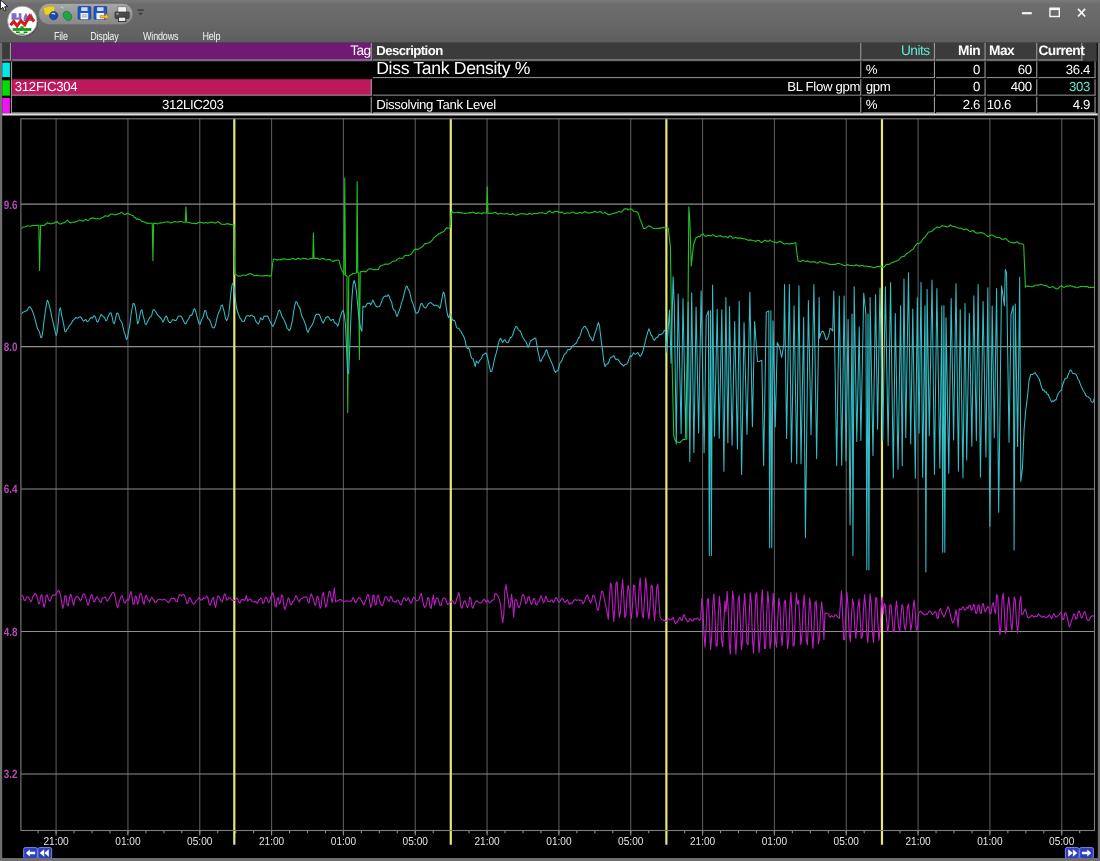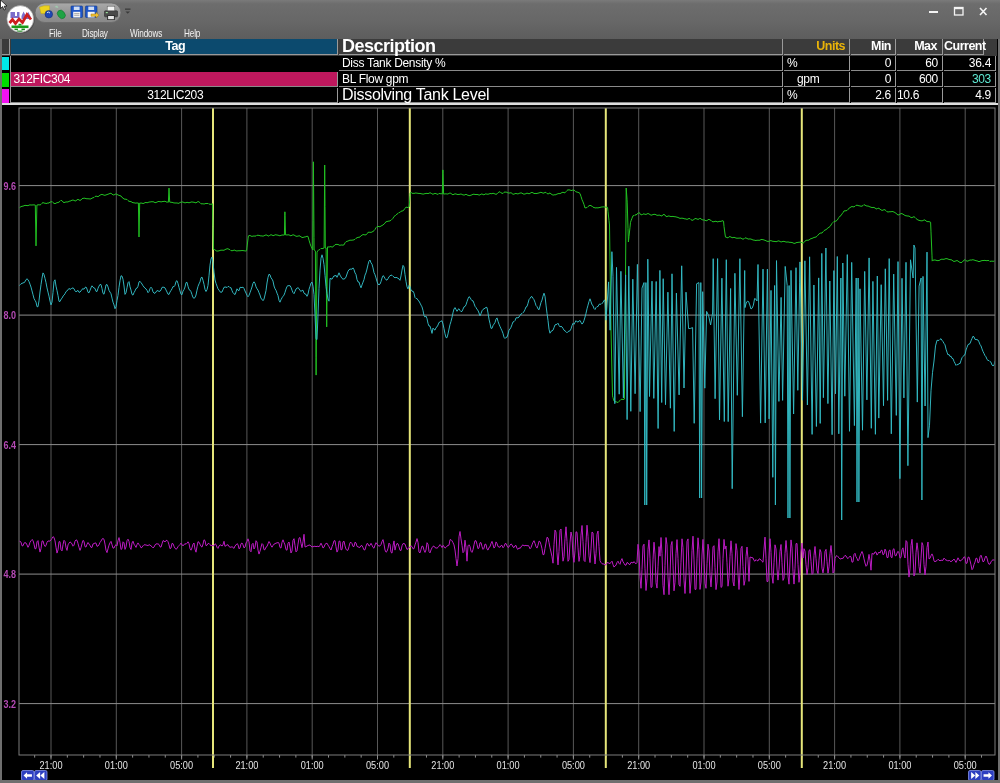--- a/index.html
+++ b/index.html
@@ -69,45 +69,45 @@
 <rect x="29.5" y="3.2" width="8.5" height="2" fill="#f4f4f4"></rect>
 <path d="M55 4 L61.5 11 M61.5 4 L55 11" stroke="#f4f4f4" stroke-width="1.6"></path>
 </svg>
       <svg style="position:absolute;left:0;top:0" width="12" height="14" viewBox="0 0 12 14">
 <path d="M0.5 0 L0.5 8.5 L2.6 6.6 L4.0 10.0 L5.5 9.4 L4.2 6.2 L7 6.0 Z" fill="#fff" stroke="#000" stroke-width="0.7"></path>
 </svg>
     </div>
 <div style="position:absolute;left:0;top:39px;width:1000px;height:66px;background:#000">
       <div style="position:absolute;left:2px;top:0;width:995px;height:16.5px;background:#3b3b3b"></div>
       <div style="position:absolute;left:2px;top:0px;width:7.5px;height:15.5px;background:#3b3b3b;border-right:1px solid #9a9a9a;border-bottom:1px solid #9a9a9a;color:#fff;font-weight:bold;font-size:12.5px;letter-spacing:-0.5px;line-height:14px;text-align:left;padding-left:3px;padding:0;box-sizing:border-box"></div>
-      <div style="position:absolute;left:10.5px;top:0px;width:327.5px;height:15.5px;background:#0c4a6e;border-right:1px solid #9a9a9a;border-bottom:1px solid #9a9a9a;color:#fff;font-weight:bold;font-size:12.5px;letter-spacing:-0.5px;line-height:14px;text-align:center;padding-left:3px;box-sizing:border-box">Tag</div>
-      <div style="position:absolute;left:339px;top:0px;width:444.0px;height:15.5px;background:#3b3b3b;border-right:1px solid #9a9a9a;border-bottom:1px solid #9a9a9a;color:#fff;font-weight:bold;font-size:18px;letter-spacing:-0.5px;line-height:14px;text-align:left;padding-left:3px;box-sizing:border-box">Description</div>
-      <div style="position:absolute;left:784px;top:0px;width:66.0px;height:15.5px;background:#3b3b3b;border-right:1px solid #9a9a9a;border-bottom:1px solid #9a9a9a;color:#eab308;font-weight:bold;font-size:12.5px;letter-spacing:-0.5px;line-height:14px;text-align:right;padding-right:4px;box-sizing:border-box">Units</div>
+      <div style="position:absolute;left:10.5px;top:0px;width:327.5px;height:15.5px;background:#701a75;border-right:1px solid #9a9a9a;border-bottom:1px solid #9a9a9a;color:#fff;font-weight:normal;font-size:12.5px;letter-spacing:-0.5px;line-height:14px;text-align:right;padding-left:3px;box-sizing:border-box">Tag</div>
+      <div style="position:absolute;left:339px;top:0px;width:444.0px;height:15.5px;background:#3b3b3b;border-right:1px solid #9a9a9a;border-bottom:1px solid #9a9a9a;color:#fff;font-weight:bold;font-size:12px;letter-spacing:-0.5px;line-height:14px;text-align:left;padding-left:3px;box-sizing:border-box">Description</div>
+      <div style="position:absolute;left:784px;top:0px;width:66.0px;height:15.5px;background:#3b3b3b;border-right:1px solid #9a9a9a;border-bottom:1px solid #9a9a9a;color:#5eead4;font-weight:normal;font-size:12.5px;letter-spacing:-0.5px;line-height:14px;text-align:right;padding-right:4px;box-sizing:border-box">Units</div>
       <div style="position:absolute;left:851px;top:0px;width:45.0px;height:15.5px;background:#3b3b3b;border-right:1px solid #9a9a9a;border-bottom:1px solid #9a9a9a;color:#fff;font-weight:bold;font-size:12.5px;letter-spacing:-0.5px;line-height:14px;text-align:right;padding-right:4px;box-sizing:border-box">Min</div>
-      <div style="position:absolute;left:897px;top:0px;width:46.0px;height:15.5px;background:#3b3b3b;border-right:1px solid #9a9a9a;border-bottom:1px solid #9a9a9a;color:#fff;font-weight:bold;font-size:12.5px;letter-spacing:-0.5px;line-height:14px;text-align:right;padding-right:5px;box-sizing:border-box">Max</div>
+      <div style="position:absolute;left:897px;top:0px;width:46.0px;height:15.5px;background:#3b3b3b;border-right:1px solid #9a9a9a;border-bottom:1px solid #9a9a9a;color:#fff;font-weight:bold;font-size:12.5px;letter-spacing:-0.5px;line-height:14px;text-align:right;padding-right:20px;box-sizing:border-box">Max</div>
       <div style="position:absolute;left:944px;top:0px;width:40px;height:15.5px;background:#3b3b3b;border-right:1px solid #9a9a9a;border-bottom:1px solid #9a9a9a;color:#fff;font-weight:bold;font-size:12.5px;letter-spacing:-0.5px;line-height:14px;text-align:right;padding-right:4px;box-sizing:border-box">Current</div>
       <div style="position:absolute;left:2px;top:17.5px;width:7.0px;height:13.5px;background:#00e8e8"></div>
       <div style="position:absolute;left:9.5px;top:16.5px;width:1px;height:16.0px;background:#9a9a9a"></div>
-      <div style="position:absolute;left:339px;top:16.5px;width:444.0px;height:15.0px;background:#000;border-right:1px solid #9a9a9a;border-bottom:1px solid #8a8a8a;color:#fff;font-size:12px;letter-spacing:-0.3px;line-height:14px;text-align:left;padding-left:3px;box-sizing:border-box">Diss Tank Density %</div>
+      <div style="position:absolute;left:339px;top:16.5px;width:444.0px;height:15.0px;background:#000;border-right:1px solid #9a9a9a;border-bottom:1px solid #8a8a8a;color:#fff;font-size:16px;letter-spacing:-0.3px;line-height:14px;text-align:left;padding-left:3px;box-sizing:border-box">Diss Tank Density %</div>
       <div style="position:absolute;left:784px;top:16.5px;width:66.0px;height:15.0px;background:#000;border-right:1px solid #9a9a9a;border-bottom:1px solid #8a8a8a;color:#fff;font-size:12px;letter-spacing:-0.3px;line-height:14px;text-align:left;padding-left:3px;box-sizing:border-box">%</div>
       <div style="position:absolute;left:851px;top:16.5px;width:45.0px;height:15.0px;background:#000;border-right:1px solid #9a9a9a;border-bottom:1px solid #8a8a8a;color:#fff;font-size:12px;letter-spacing:-0.3px;line-height:14px;text-align:right;padding-right:4px;box-sizing:border-box">0</div>
       <div style="position:absolute;left:897px;top:16.5px;width:46.0px;height:15.0px;background:#000;border-right:1px solid #9a9a9a;border-bottom:1px solid #8a8a8a;color:#fff;font-size:12px;letter-spacing:-0.3px;line-height:14px;text-align:right;padding-right:4px;box-sizing:border-box">60</div>
       <div style="position:absolute;left:944px;top:16.5px;width:52.0px;height:15.0px;background:#000;border-right:1px solid #9a9a9a;border-bottom:1px solid #8a8a8a;color:#fff;font-size:12px;letter-spacing:-0.3px;line-height:14px;text-align:right;padding-right:4px;box-sizing:border-box">36.4</div>
       <div style="position:absolute;left:2px;top:33.5px;width:7.0px;height:14.0px;background:#00dd00"></div>
       <div style="position:absolute;left:9.5px;top:32.5px;width:1px;height:16.5px;background:#9a9a9a"></div>
       <div style="position:absolute;left:10.5px;top:32.5px;width:327.5px;height:15.5px;background:#be185d;border-right:1px solid #9a9a9a;border-bottom:1px solid #8a8a8a;color:#fff;font-size:12px;letter-spacing:-0.3px;line-height:14px;text-align:left;padding-left:3px;box-sizing:border-box">312FIC304</div>
-      <div style="position:absolute;left:339px;top:32.5px;width:444.0px;height:15.5px;background:#000;border-right:1px solid #9a9a9a;border-bottom:1px solid #8a8a8a;color:#fff;font-size:12px;letter-spacing:-0.3px;line-height:14px;text-align:left;padding-left:3px;box-sizing:border-box">BL Flow gpm</div>
-      <div style="position:absolute;left:784px;top:32.5px;width:66.0px;height:15.5px;background:#000;border-right:1px solid #9a9a9a;border-bottom:1px solid #8a8a8a;color:#fff;font-size:12px;letter-spacing:-0.3px;line-height:14px;text-align:left;padding-left:13px;box-sizing:border-box">gpm</div>
+      <div style="position:absolute;left:339px;top:32.5px;width:444.0px;height:15.5px;background:#000;border-right:1px solid #9a9a9a;border-bottom:1px solid #8a8a8a;color:#fff;font-size:12px;letter-spacing:-0.3px;line-height:14px;text-align:right;padding-left:3px;box-sizing:border-box">BL Flow gpm</div>
+      <div style="position:absolute;left:784px;top:32.5px;width:66.0px;height:15.5px;background:#000;border-right:1px solid #9a9a9a;border-bottom:1px solid #8a8a8a;color:#fff;font-size:12px;letter-spacing:-0.3px;line-height:14px;text-align:left;padding-left:3px;box-sizing:border-box">gpm</div>
       <div style="position:absolute;left:851px;top:32.5px;width:45.0px;height:15.5px;background:#000;border-right:1px solid #9a9a9a;border-bottom:1px solid #8a8a8a;color:#fff;font-size:12px;letter-spacing:-0.3px;line-height:14px;text-align:right;padding-right:4px;box-sizing:border-box">0</div>
-      <div style="position:absolute;left:897px;top:32.5px;width:46.0px;height:15.5px;background:#000;border-right:1px solid #9a9a9a;border-bottom:1px solid #8a8a8a;color:#fff;font-size:12px;letter-spacing:-0.3px;line-height:14px;text-align:right;padding-right:4px;box-sizing:border-box">600</div>
+      <div style="position:absolute;left:897px;top:32.5px;width:46.0px;height:15.5px;background:#000;border-right:1px solid #9a9a9a;border-bottom:1px solid #8a8a8a;color:#fff;font-size:12px;letter-spacing:-0.3px;line-height:14px;text-align:right;padding-right:4px;box-sizing:border-box">400</div>
       <div style="position:absolute;left:944px;top:32.5px;width:52.0px;height:15.5px;background:#000;border-right:1px solid #9a9a9a;border-bottom:1px solid #8a8a8a;color:#5eead4;font-size:12px;letter-spacing:-0.3px;line-height:14px;text-align:right;padding-right:4px;box-sizing:border-box">303</div>
       <div style="position:absolute;left:2px;top:50.0px;width:7.0px;height:13.5px;background:#f212f2"></div>
       <div style="position:absolute;left:9.5px;top:49.0px;width:1px;height:16.0px;background:#9a9a9a"></div>
       <div style="position:absolute;left:10.5px;top:49px;width:327.5px;height:15.0px;background:#000;border-right:1px solid #9a9a9a;border-bottom:1px solid #8a8a8a;color:#fff;font-size:12px;letter-spacing:-0.3px;line-height:14px;text-align:center;padding-left:3px;box-sizing:border-box">312LIC203</div>
-      <div style="position:absolute;left:339px;top:49px;width:444.0px;height:15.0px;background:#000;border-right:1px solid #9a9a9a;border-bottom:1px solid #8a8a8a;color:#fff;font-size:16px;letter-spacing:-0.3px;line-height:14px;text-align:left;padding-left:3px;box-sizing:border-box">Dissolving Tank Level</div>
+      <div style="position:absolute;left:339px;top:49px;width:444.0px;height:15.0px;background:#000;border-right:1px solid #9a9a9a;border-bottom:1px solid #8a8a8a;color:#fff;font-size:12px;letter-spacing:-0.3px;line-height:14px;text-align:left;padding-left:3px;box-sizing:border-box">Dissolving Tank Level</div>
       <div style="position:absolute;left:784px;top:49px;width:66.0px;height:15.0px;background:#000;border-right:1px solid #9a9a9a;border-bottom:1px solid #8a8a8a;color:#fff;font-size:12px;letter-spacing:-0.3px;line-height:14px;text-align:left;padding-left:3px;box-sizing:border-box">%</div>
       <div style="position:absolute;left:851px;top:49px;width:45.0px;height:15.0px;background:#000;border-right:1px solid #9a9a9a;border-bottom:1px solid #8a8a8a;color:#fff;font-size:12px;letter-spacing:-0.3px;line-height:14px;text-align:right;padding-right:4px;box-sizing:border-box">2.6</div>
       <div style="position:absolute;left:897px;top:49px;width:46.0px;height:15.0px;background:#000;border-right:1px solid #9a9a9a;border-bottom:1px solid #8a8a8a;color:#fff;font-size:12px;letter-spacing:-0.3px;line-height:14px;text-align:left;padding-right:4px;box-sizing:border-box">10.6</div>
       <div style="position:absolute;left:944px;top:49px;width:52.0px;height:15.0px;background:#000;border-right:1px solid #9a9a9a;border-bottom:1px solid #8a8a8a;color:#fff;font-size:12px;letter-spacing:-0.3px;line-height:14px;text-align:right;padding-right:4px;box-sizing:border-box">4.9</div>
     </div>
 <svg style="position:absolute;left:0;top:104px" width="1000" height="679" viewBox="0 104 1000 679">
 <rect x="2" y="104" width="996" height="676" fill="#000"></rect>
 <clipPath id="plot">
         <rect x="19.5" y="108.5" width="975" height="646"></rect>
       </clipPath>

